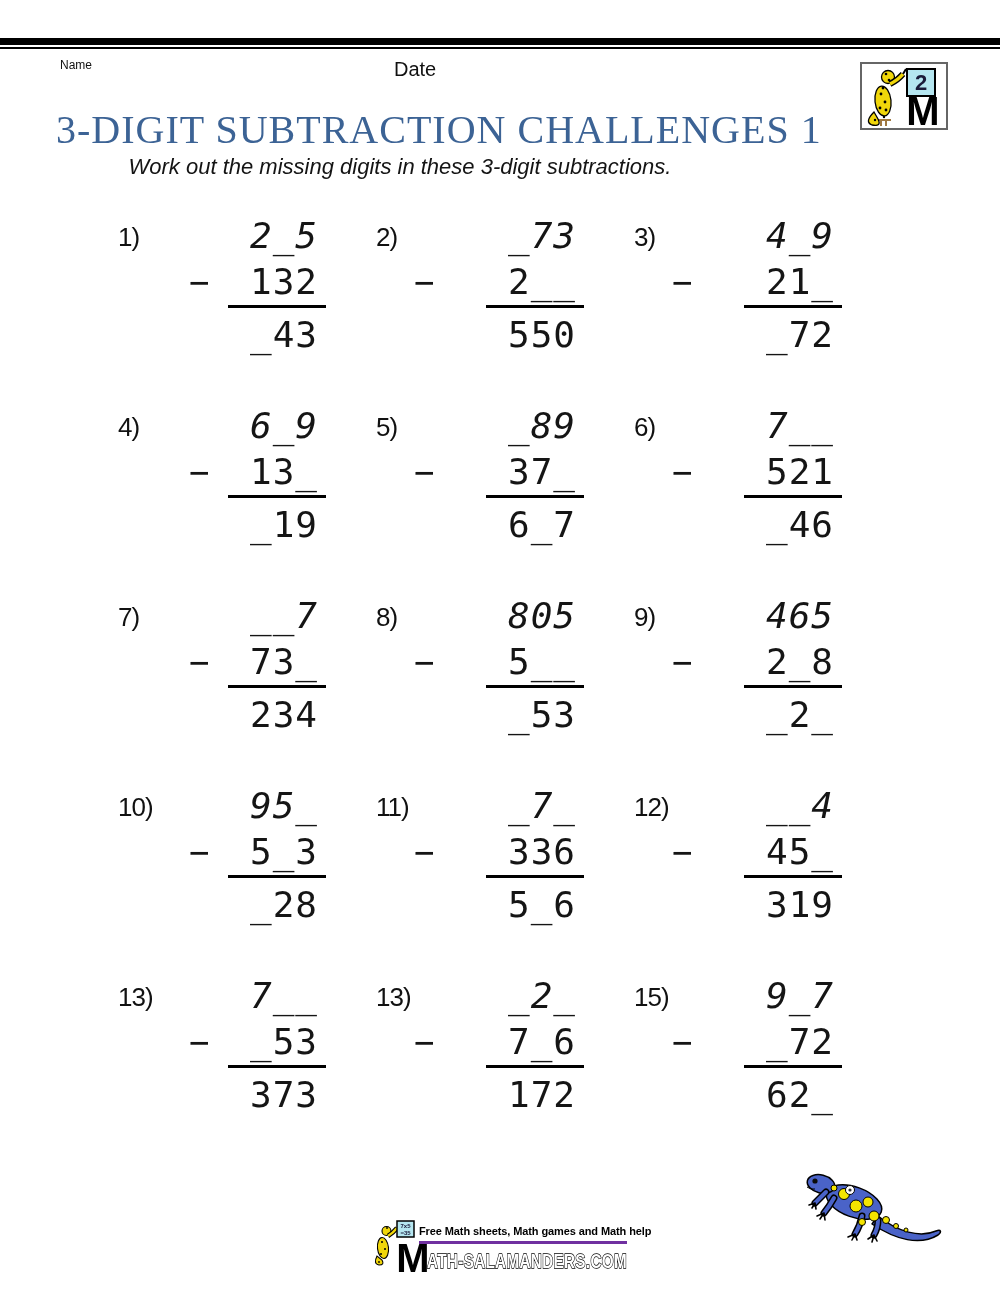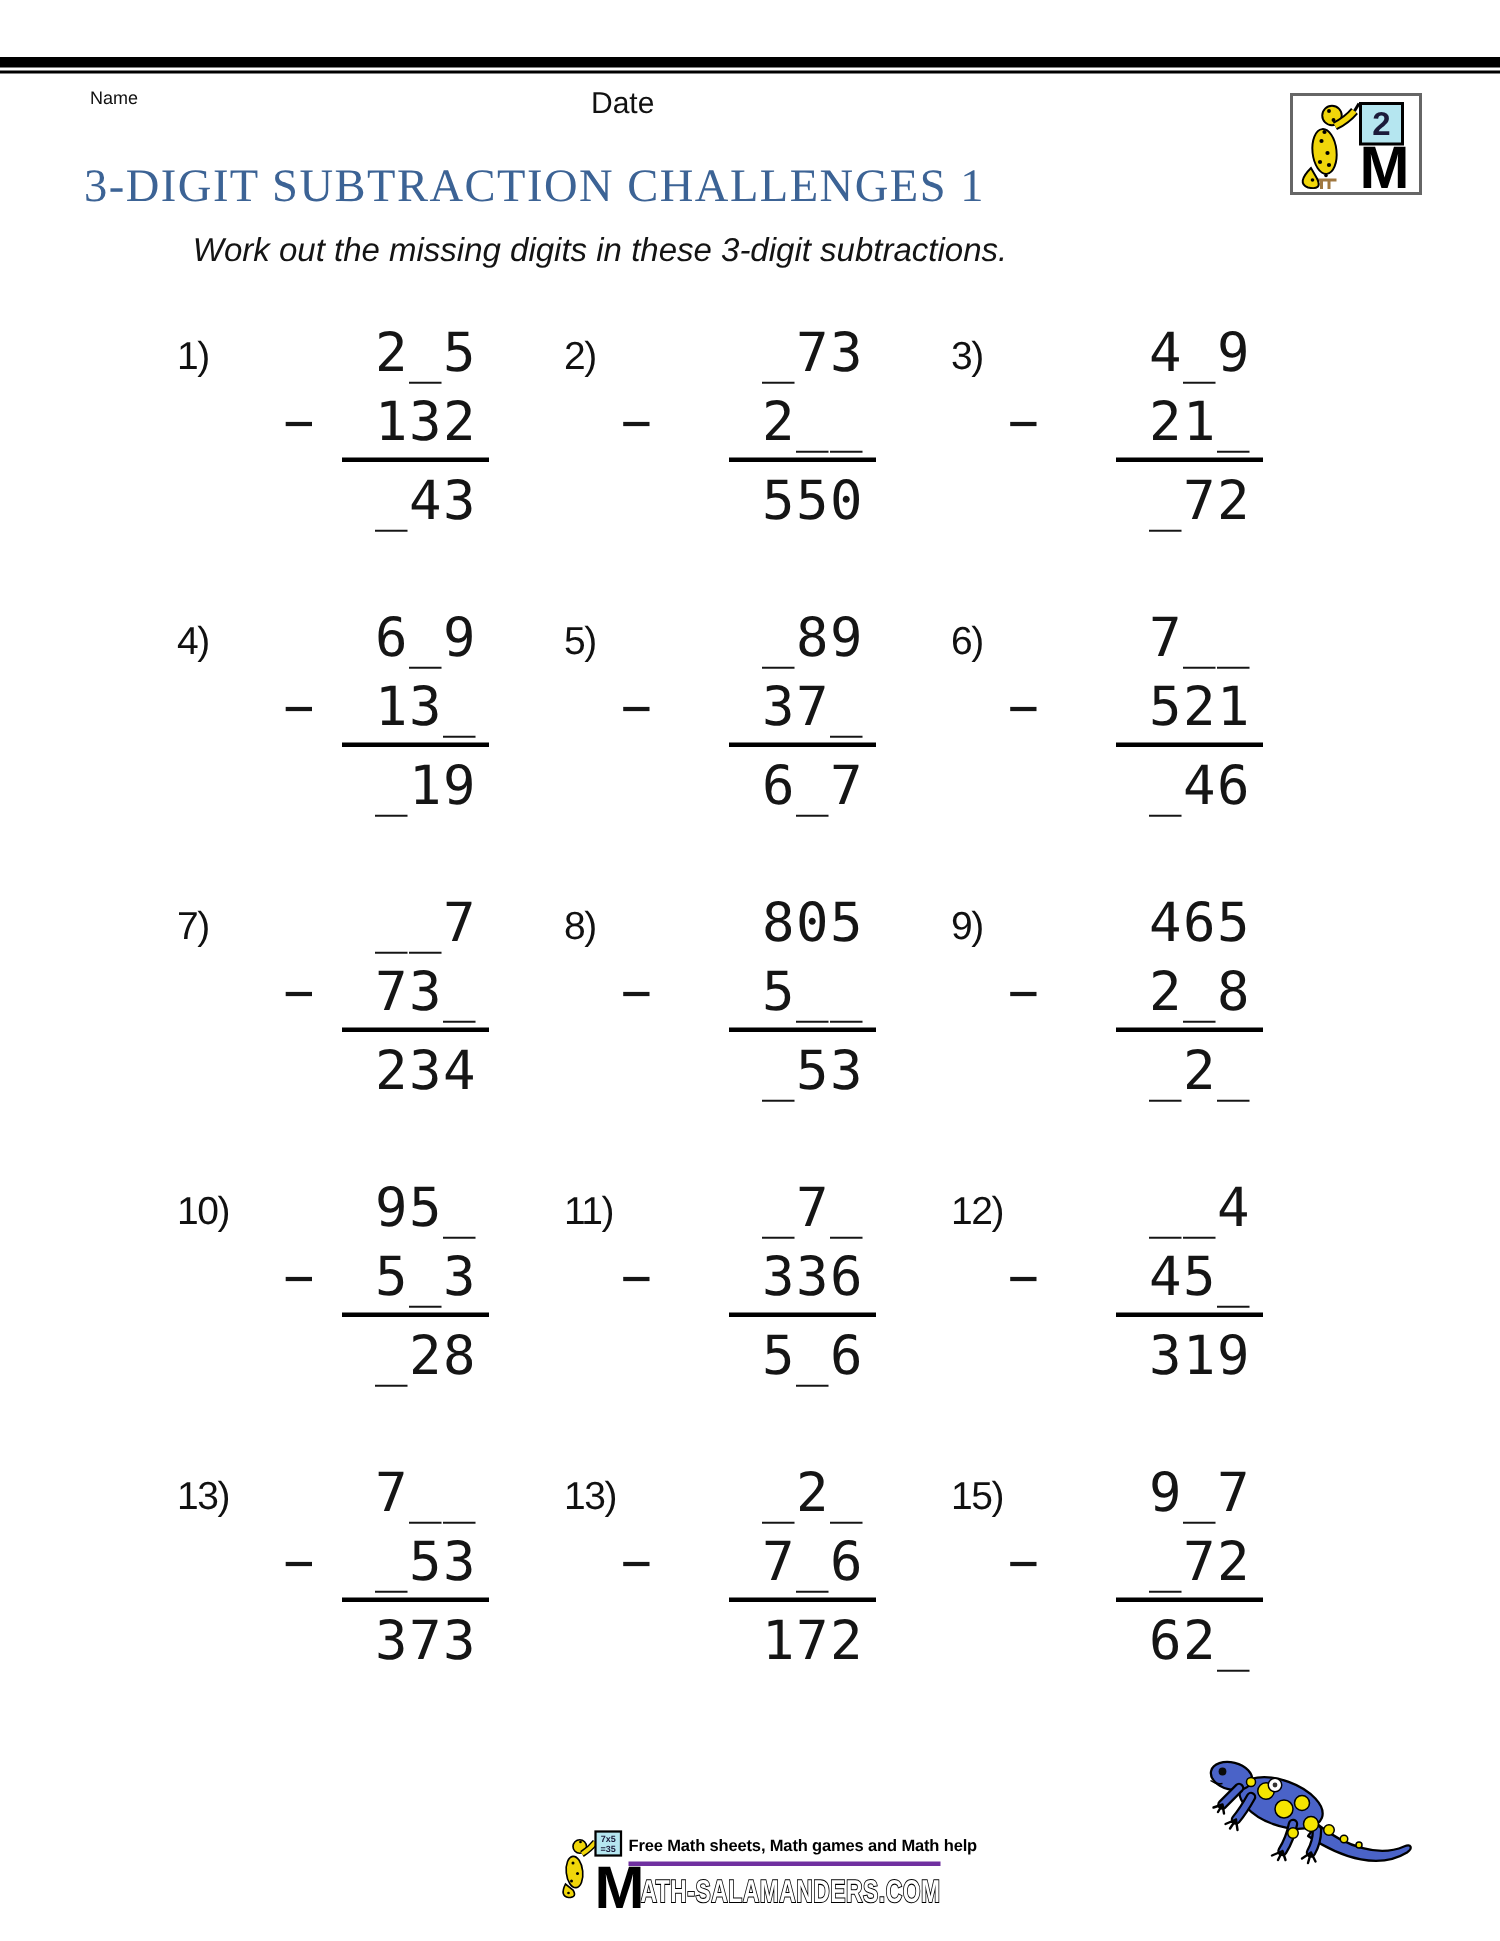--- a/index.html
+++ b/index.html
@@ -8,34 +8,34 @@
     font-family:"Liberation Sans",sans-serif;color:#111;overflow:hidden;
   }
   .abs{position:absolute;}
   
   #top-rule-thick{left:0;top:38px;width:1000px;height:7px;background:#000;}
   #top-rule-thin{left:0;top:47px;width:1000px;height:2px;background:#000;}
   
   #name-label{left:60px;top:58px;font-size:12px;}
   #date-label{left:394px;top:58px;font-size:20px;}
   
-  #page-title{left:56px;top:106px;font-family:"Liberation Serif",serif;font-size:31px;letter-spacing:1px;color:#3c6395;white-space:nowrap;}
+  #page-title{left:56px;top:106px;font-family:"Liberation Serif",serif;font-size:40px;letter-spacing:1px;color:#3c6395;white-space:nowrap;}
   #instructions{left:0;top:154px;width:800px;text-align:center;font-size:22px;font-style:italic;color:#141414;}
   
   #corner-logo{left:860px;top:62px;}
   
   #problems{left:118px;top:213px;display:grid;grid-template-columns:258px 258px 258px;grid-auto-rows:190px;}
   .problem{position:relative;}
   .p-label{position:absolute;left:0;top:9px;font-size:26px;letter-spacing:-1px;}
   .num-col{
     position:absolute;right:50px;top:0;width:98px;text-align:right;
     font-family:"DejaVu Sans Mono",monospace;font-size:36px;letter-spacing:1px;color:#151515;
   }
   .row{height:46px;line-height:46px;white-space:nowrap;}
-  .minuend{padding-right:8px;}
+  .minuend{padding-right:8px;font-style:italic;}
   .sub-row{position:relative;border-bottom:3px solid #000;padding-right:8px;}
   .minus{position:absolute;right:136px;top:0;width:34px;text-align:left;font-size:34px;}
   .problem:nth-child(3n+1) .minus{right:103px;}
   .diff{padding-right:8px;margin-top:4px;}
   
   #footer{left:373px;top:1218px;width:266px;height:68px;}
   #footer-logo{position:absolute;left:0;top:0;}
   #tagline{position:absolute;left:46px;top:7px;font-size:11px;font-weight:bold;white-space:nowrap;letter-spacing:-0.1px;color:#000;text-align:center;}
   #purple-rule{position:absolute;left:46px;top:23px;width:208px;height:3px;background:#7030a0;}
   #wordmark{position:absolute;left:54px;top:25px;}

